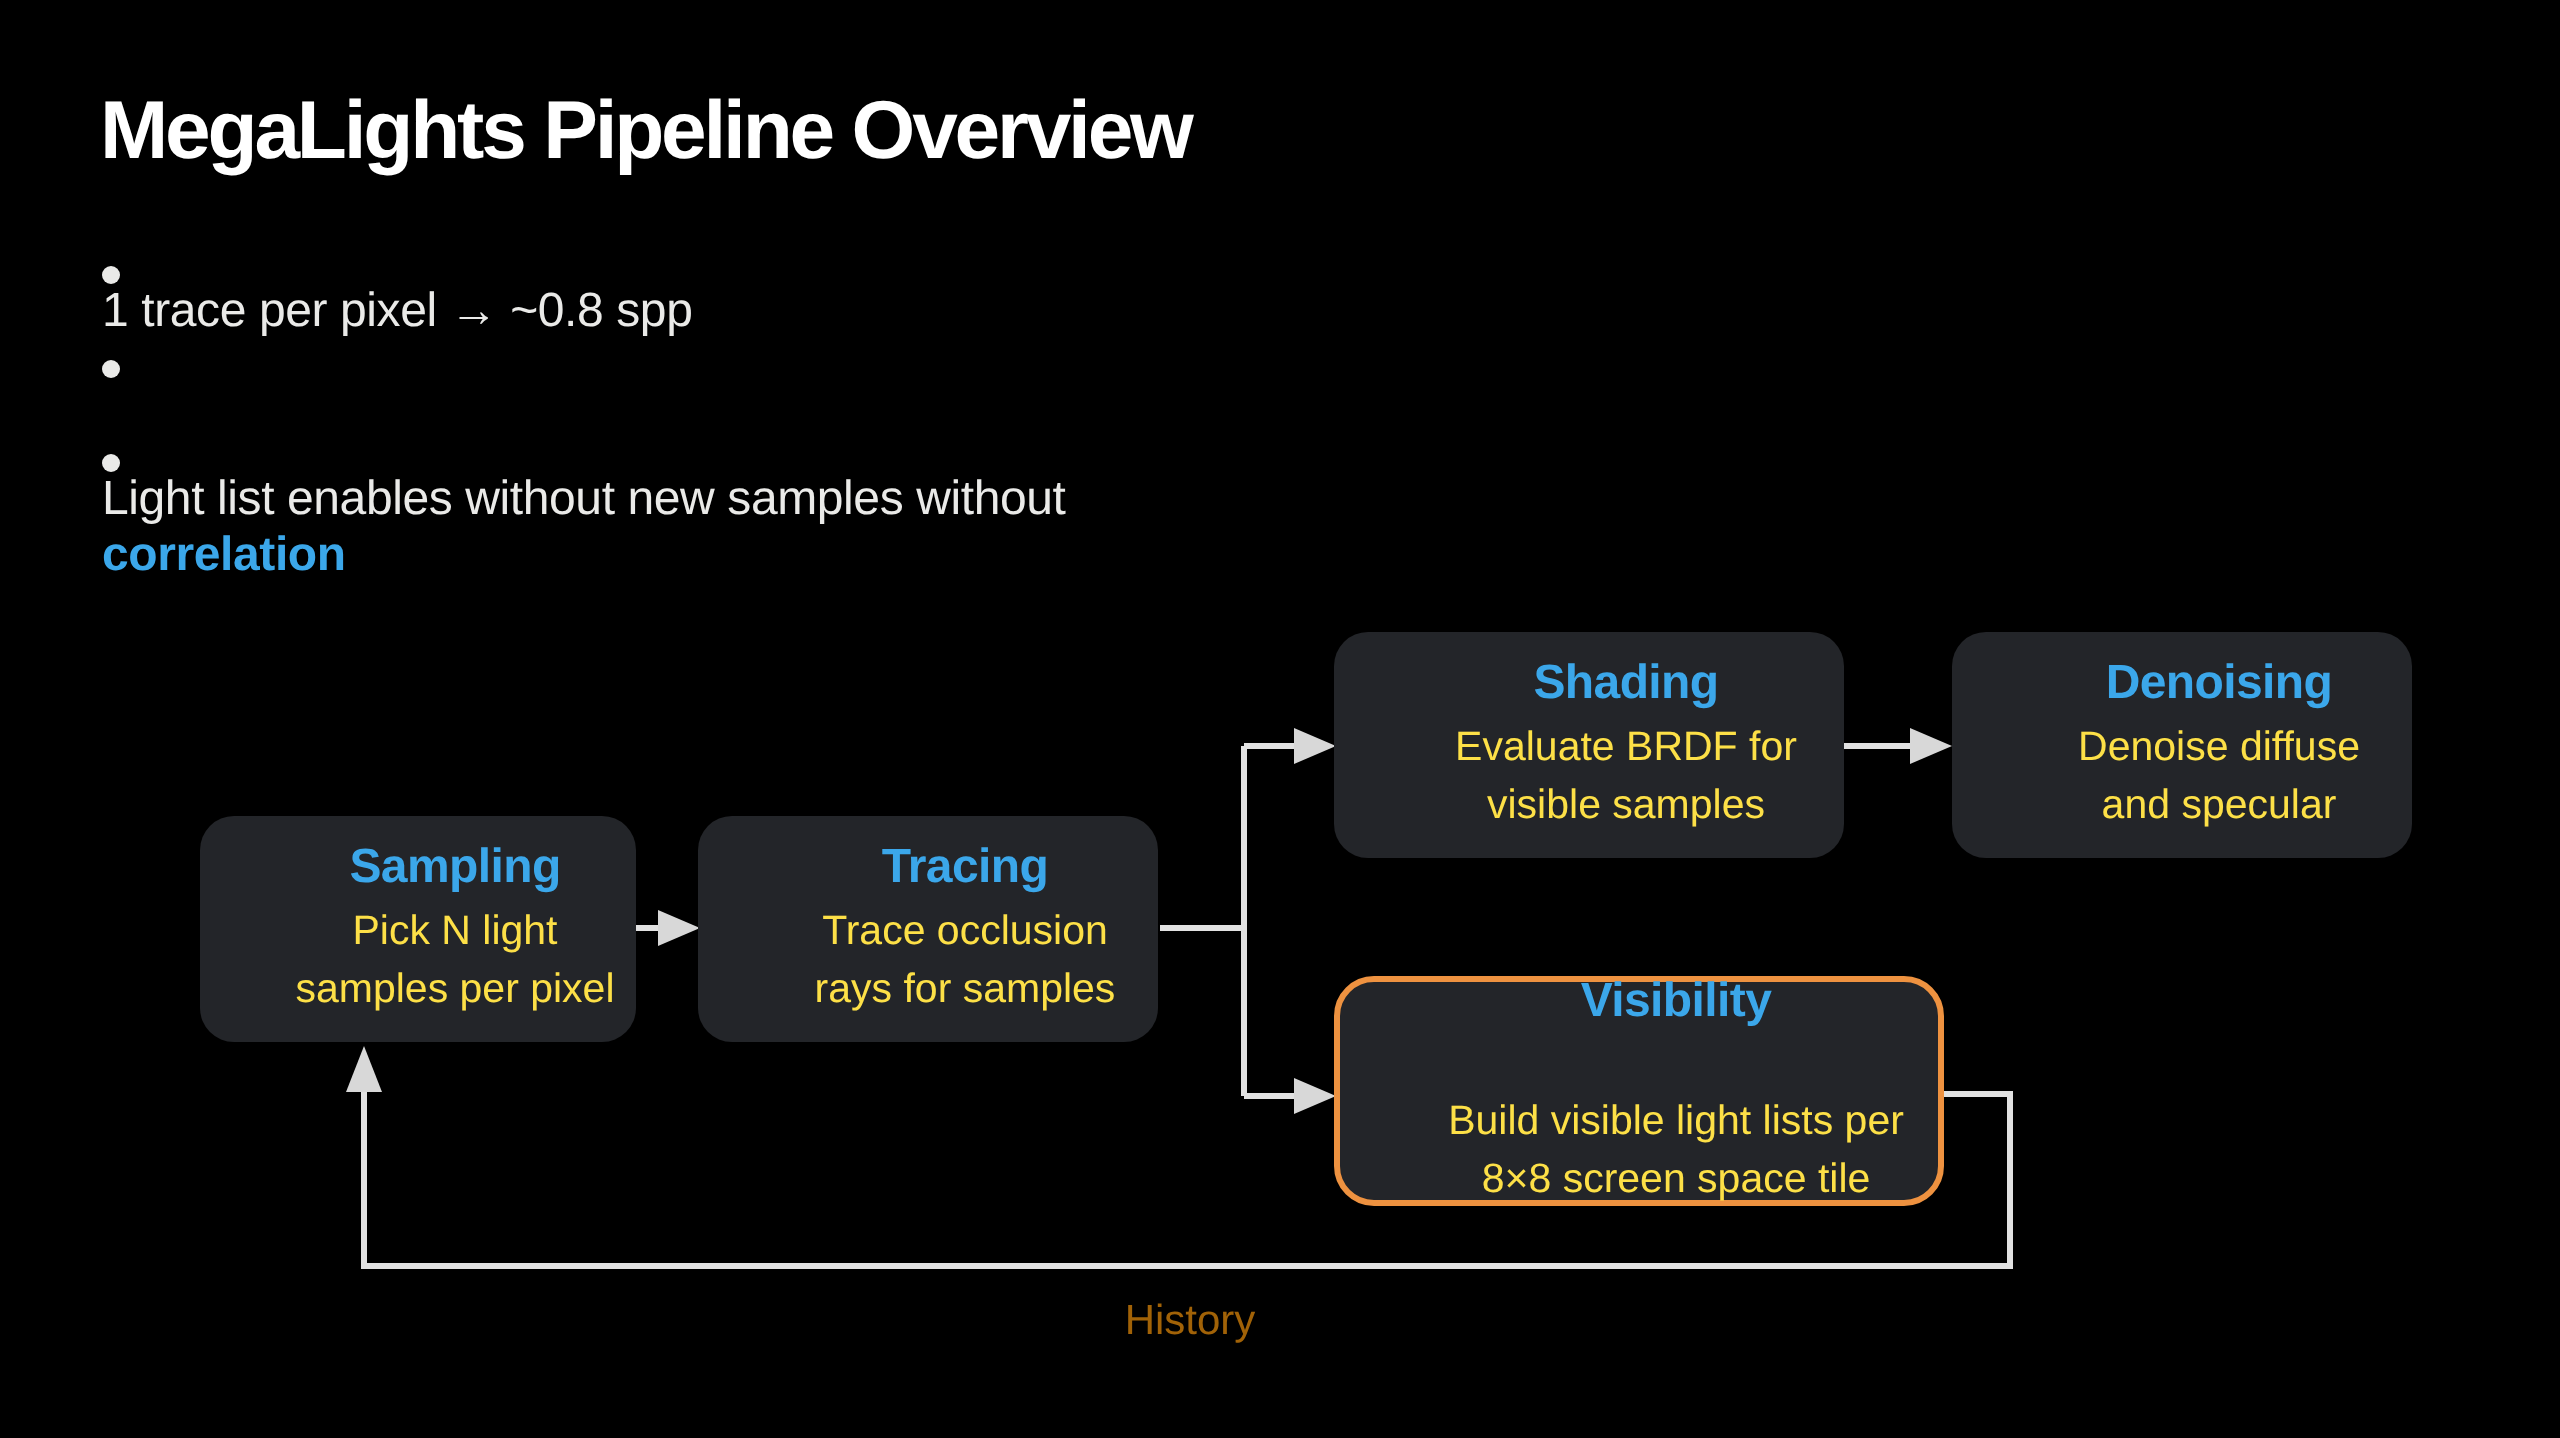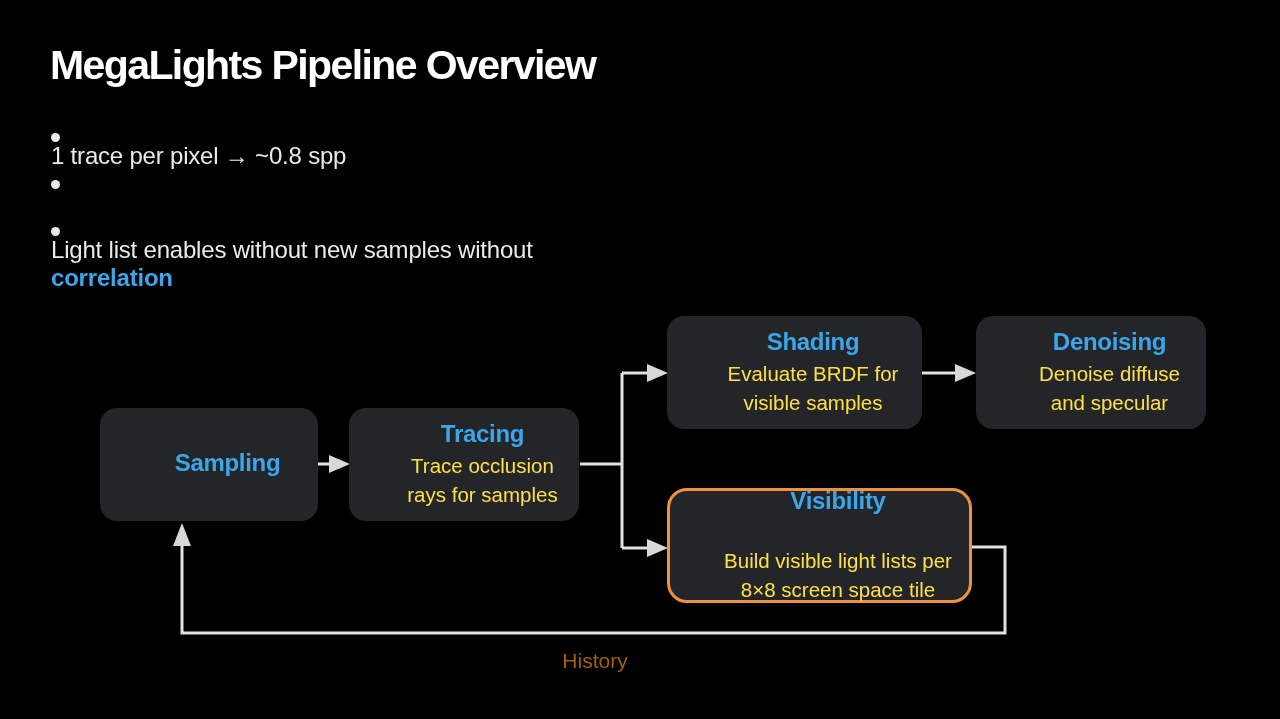--- a/index.html
+++ b/index.html
@@ -155,20 +155,22 @@
       <polygon points="329,455 329,473 350,464"></polygon>
       <polygon points="647,364 647,382 668,373"></polygon>
       <polygon points="647,539 647,557 668,548"></polygon>
       <polygon points="955,364 955,382 976,373"></polygon>
       <polygon points="173,546 191,546 182,523"></polygon>
     </g>
   </svg>
 
   <div class="node node-sampling">
     <div class="node-title">Sampling</div>
+    <div class="node-body">Pick N light
+samples per pixel</div>
   </div>
 
   <div class="node node-tracing">
     <div class="node-title">Tracing</div>
     <div class="node-body">Trace occlusion
 rays for samples</div>
   </div>
 
   <div class="node node-shading">
     <div class="node-title">Shading</div>

